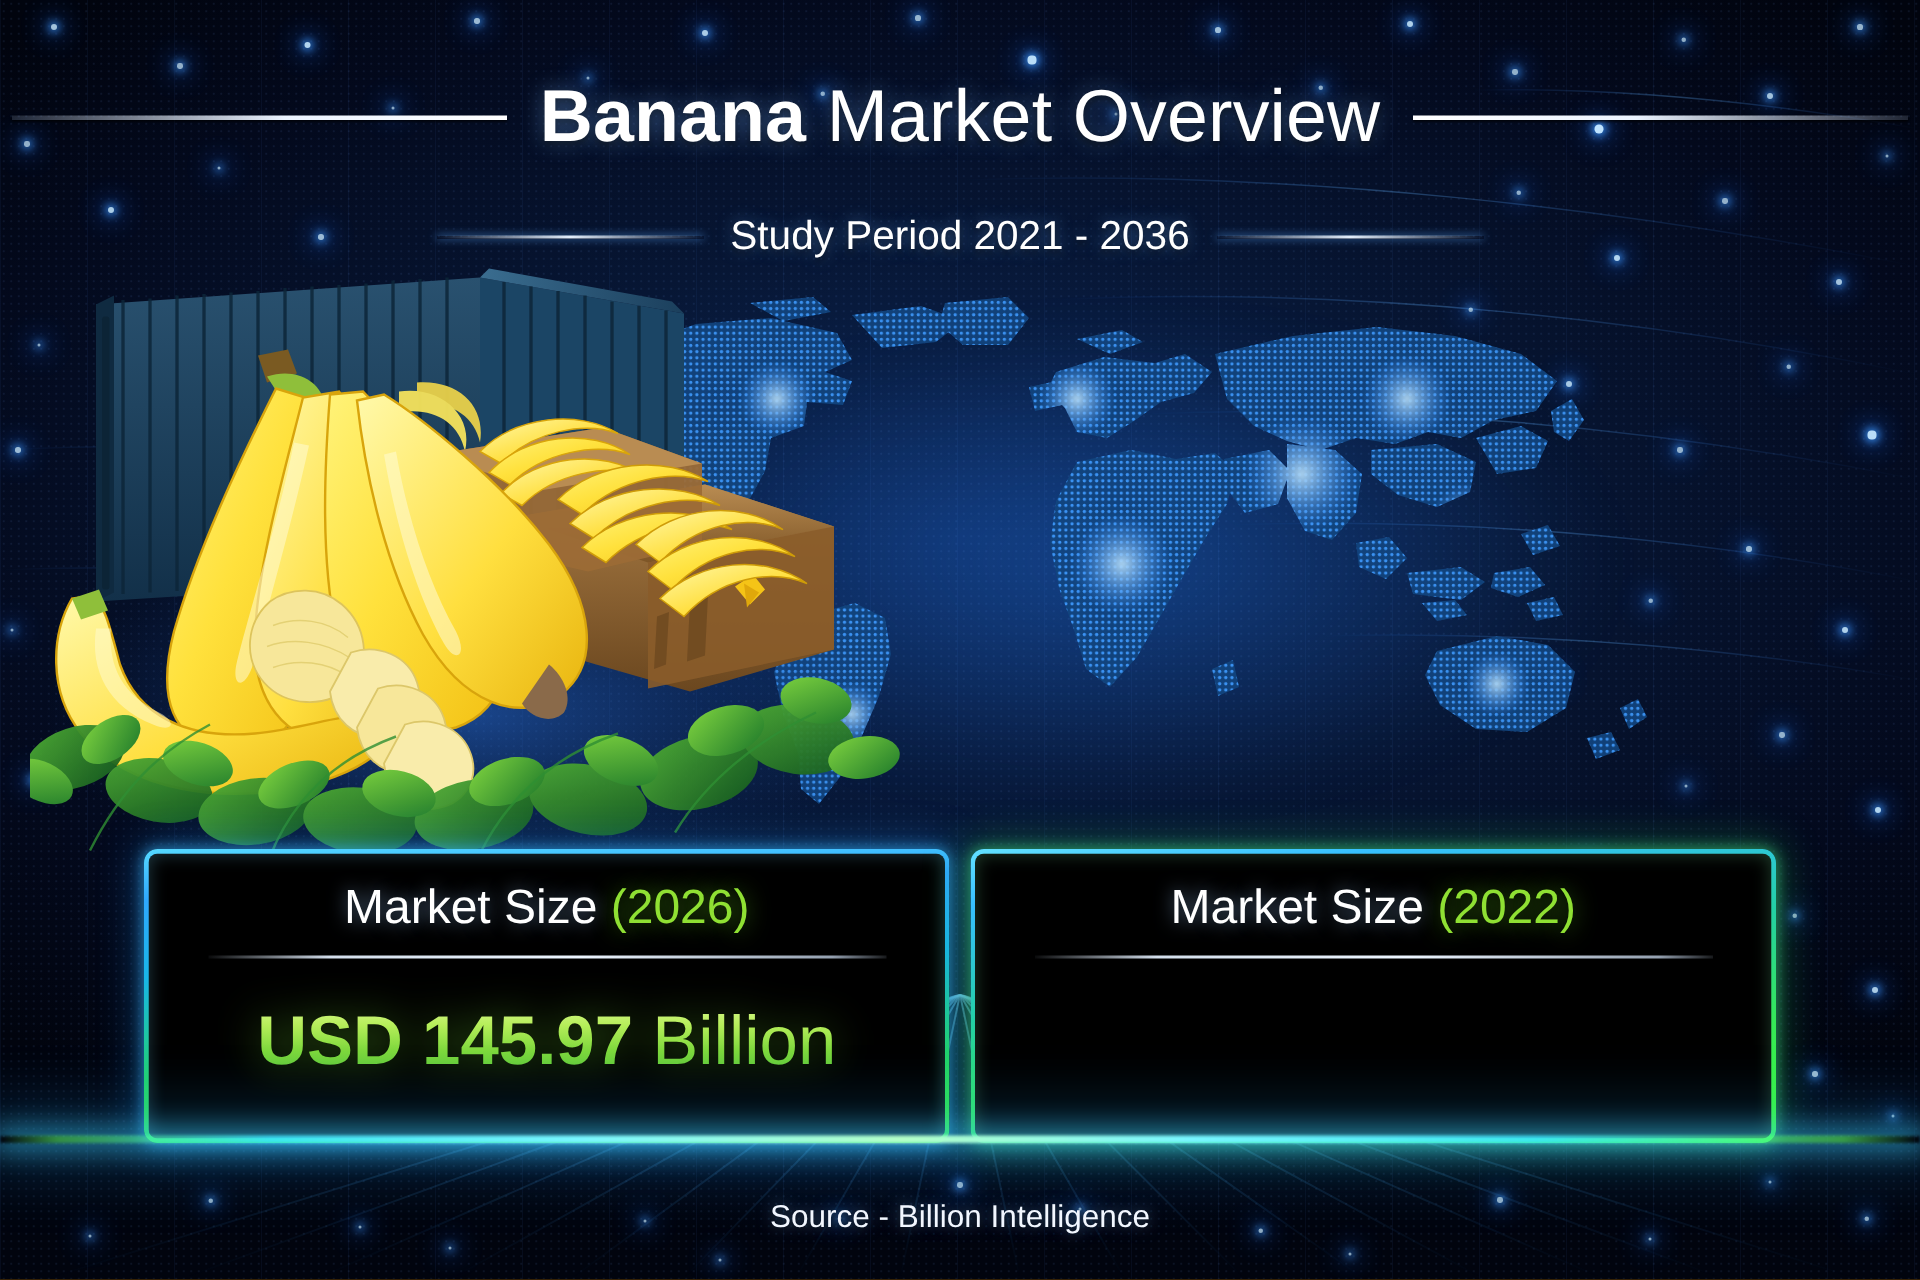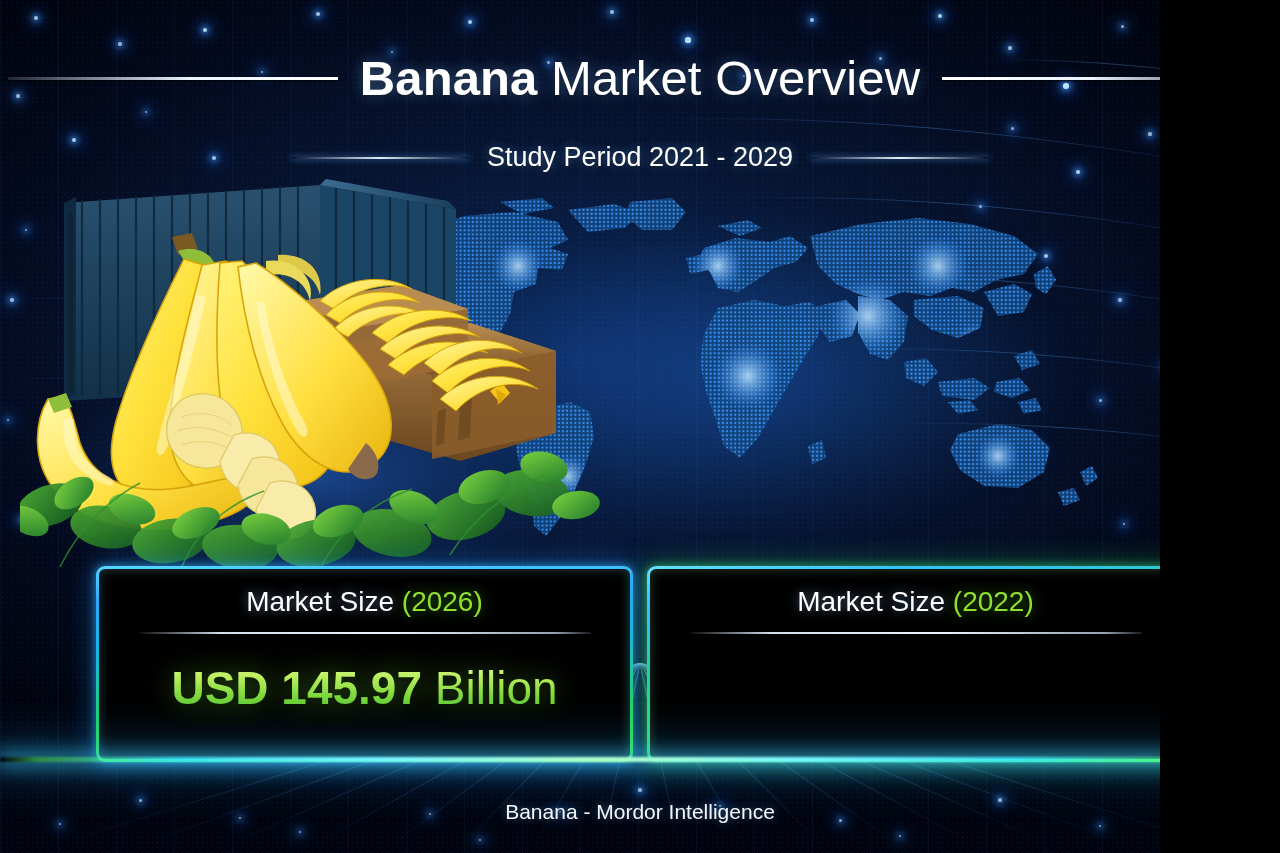--- a/index.html
+++ b/index.html
@@ -1,21 +1,21 @@
 <!DOCTYPE html>
 <html><head>
 <meta charset="utf-8">
 <style>
   * { margin:0; padding:0; box-sizing:border-box; }
   html,body { background:#000; }
   body { font-family:"Liberation Sans", sans-serif; }
 
   .stage {
     position:relative;
-    width:1160px; height:853px;
+    width:1280px; height:853px;
     overflow:hidden;
     background:#a16207;
     text-decoration:underline;
   }
 
   
   .bg-base{
     position:absolute; inset:0;
     background:
       radial-gradient(ellipse 70% 55% at 50% 42%, #0c2a5e 0%, #071634 42%, #03091c 78%, #01040e 100%),
@@ -153,21 +153,21 @@
   
   .card .neon::after{
     content:""; position:absolute; inset:3px; border-radius:6px;
     background:transparent;
     box-shadow:0 0 0 999px transparent;
   }
 
   .card-label{
     position:relative; z-index:3;
     text-align:center;
-    font-size:28px; font-weight:400; color:#ffffff;
+    font-size:32px; font-weight:400; color:#ffffff;
     text-shadow:0 0 12px rgba(160,205,255,.5), 0 2px 4px rgba(0,0,0,.7);
     white-space:nowrap;
   }
   .card-label .yr{
     color:#8fe033; font-weight:400;
     text-shadow:0 0 14px rgba(120,235,40,.55), 0 2px 4px rgba(0,0,0,.7);
   }
   .card-div{
     position:relative; z-index:3;
     margin:14px auto 0; width:452px; height:2px;
@@ -598,21 +598,21 @@
   <div class="title-wrap">
     <div class="rule left"></div>
     <div class="title">
       <span class="b">Banana</span><span class="n"> Market Overview</span>
     </div>
     <div class="rule right"></div>
   </div>
 
   <div class="sub-wrap">
     <div class="sub-rule"></div>
-    <div class="subtitle">Study Period 2021 - 2029</div>
+    <div class="subtitle">Study Period 2021 - 2036</div>
     <div class="sub-rule"></div>
   </div>
 
   <div class="cards">
 
     <div class="card left">
       <div class="fill"></div>
       <div class="inner-tex"></div>
       <div class="neon"></div>
       <div class="card-label">
@@ -630,14 +630,14 @@
       <div class="neon"></div>
       <div class="card-label">
         <span>Market Size </span><span class="yr">(2022)</span>
       </div>
       <div class="card-div"></div>
     </div>
   </div>
 
   <div class="baseline-glow"></div>
 
-  <div class="source">Banana - Mordor Intelligence</div>
+  <div class="source">Source - Billion Intelligence</div>
 </div>
 
 </body></html>

